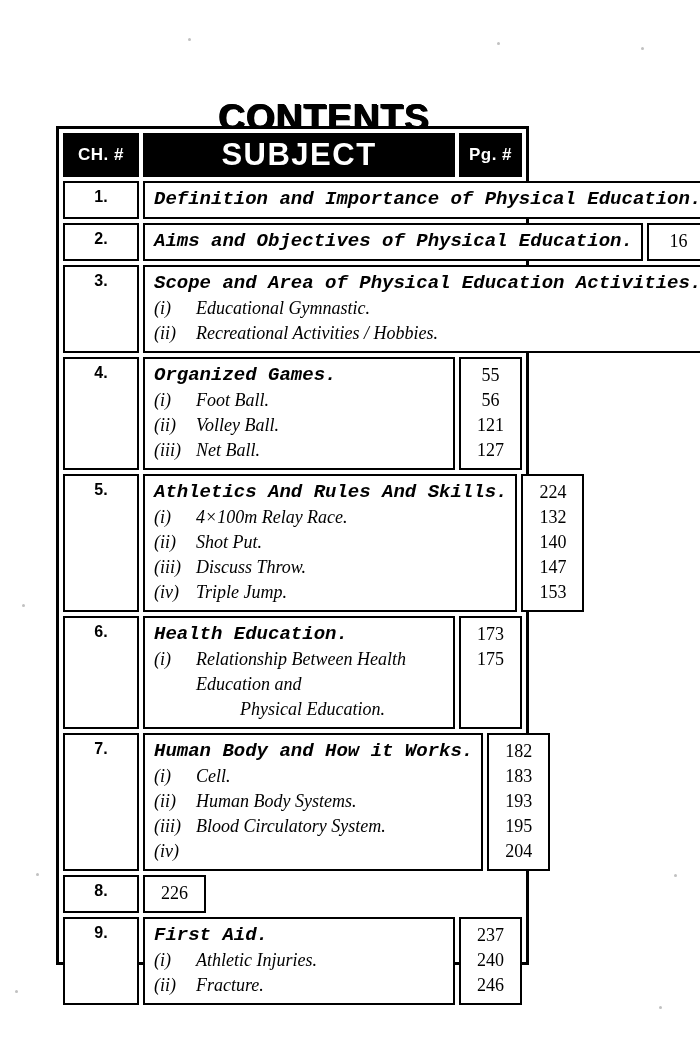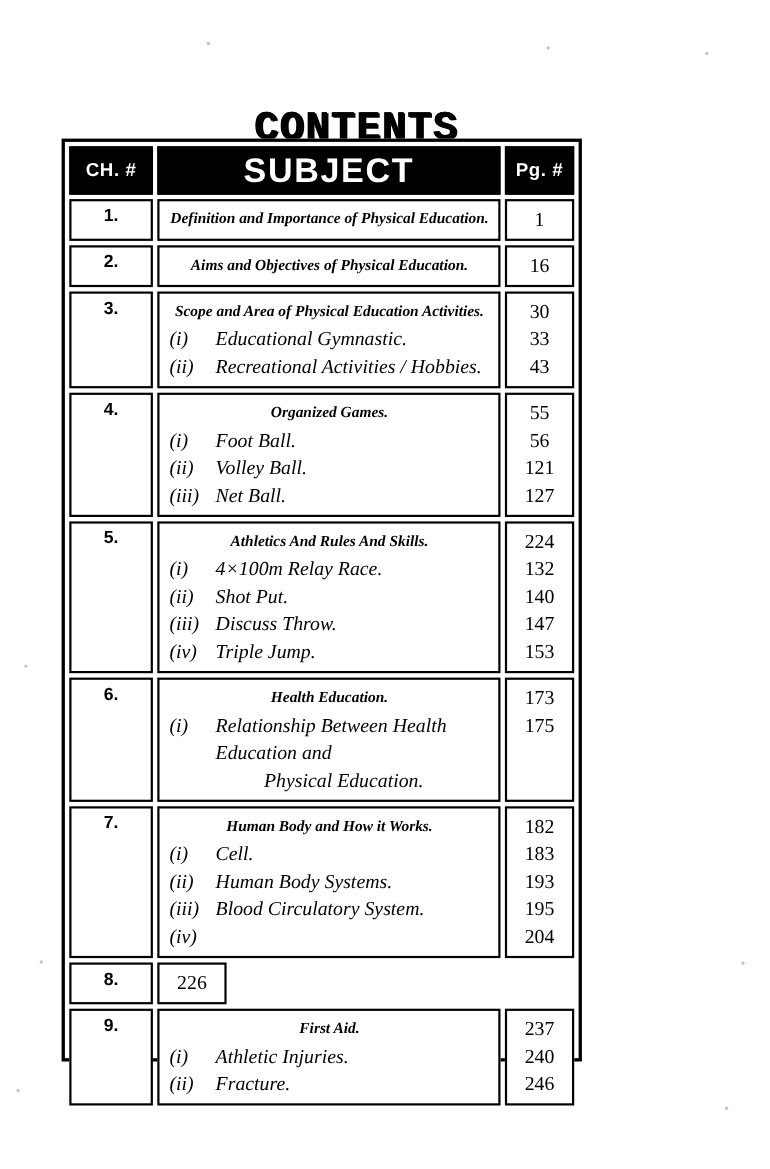--- a/index.html
+++ b/index.html
@@ -16,21 +16,21 @@
     overflow: hidden;
   }
 
   
   #page-title {
     position: absolute;
     top: 74px;
     left: 0;
     width: 648px;
     text-align: center;
-    font-family: Liberation Mono, monospace;
+    font-family: Liberation Sans, sans-serif;
     font-weight: bold;
     font-size: 37px;
     letter-spacing: 1px;
     line-height: 1;
     text-shadow: 1.2px 1.2px 0 #000, -0.4px 0 0 #000;
   }
 
   
   #toc-frame {
     position: absolute;
@@ -105,27 +105,26 @@
   }
 
   .pg-cell {
     padding: 4px 0 5px 0;
     text-align: center;
     font-family: "Liberation Serif", serif;
     font-size: 18px;
   }
 
   .subj-title {
-    font-family: Liberation Serif, serif;
+    font-family: Liberation Mono, monospace;
     font-style: italic;
     font-weight: bold;
-    font-size: 14px;
+    font-size: 19px;
     line-height: 25px;
     white-space: nowrap;
-    text-align: center;
   }
 
   .sub-item {
     font-family: "Liberation Serif", serif;
     font-style: italic;
     font-weight: normal;
     font-size: 18px;
     line-height: 25px;
     display: flex;
   }

